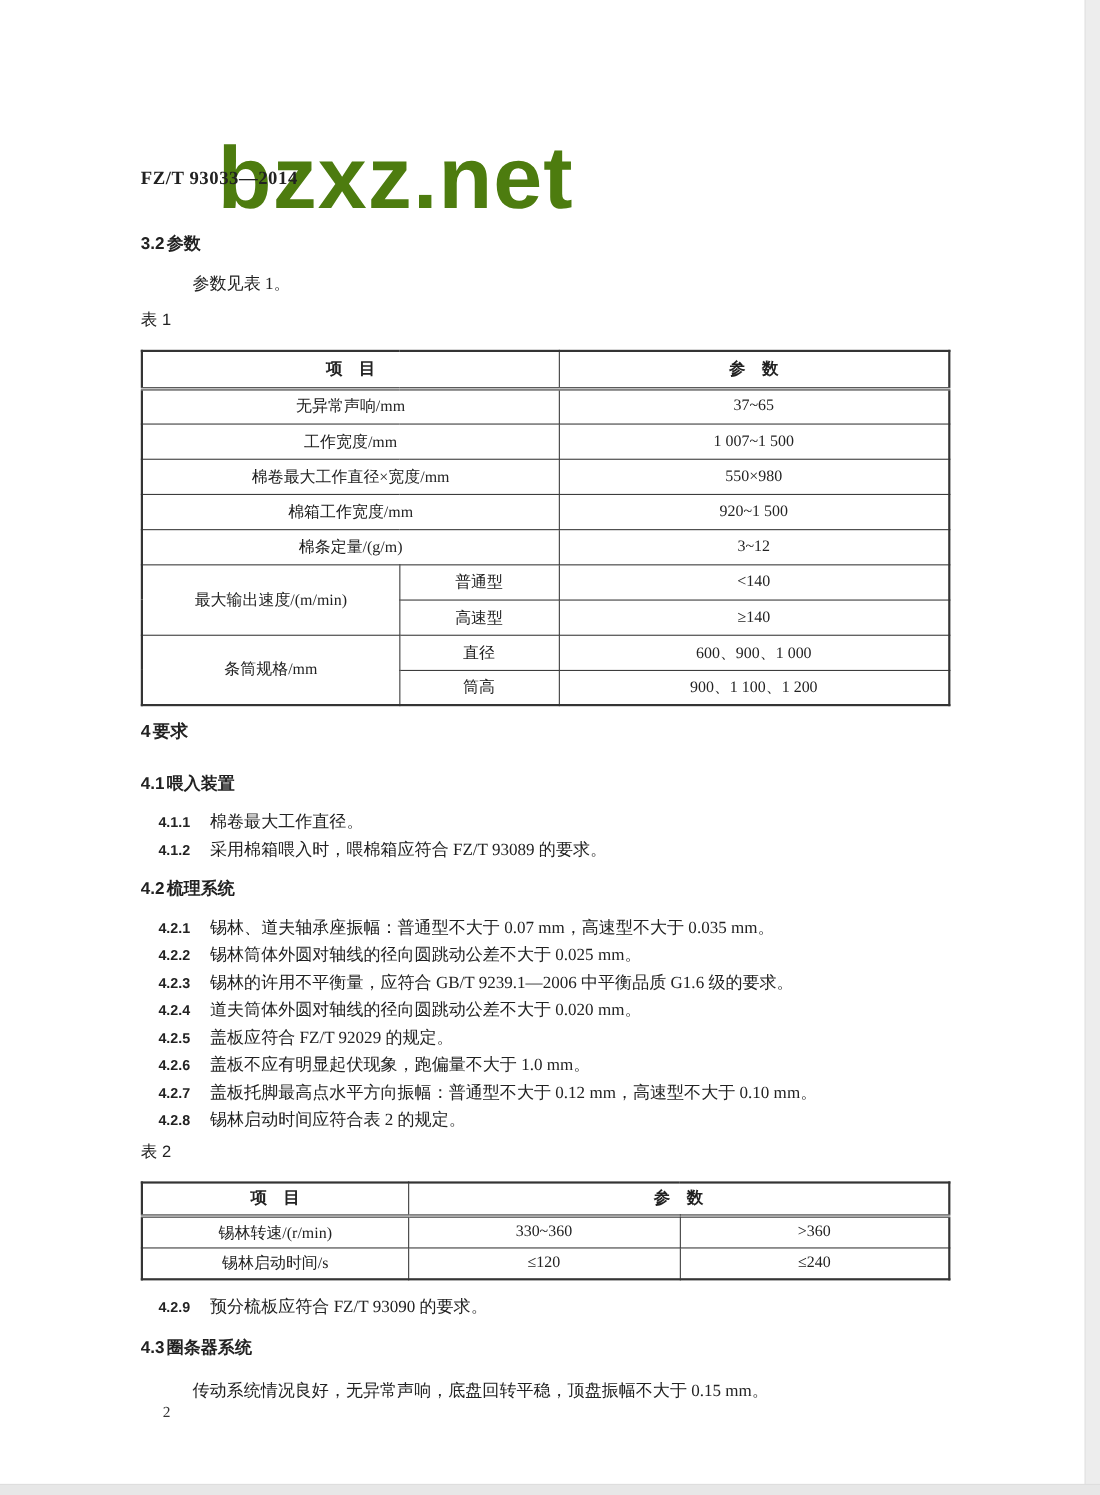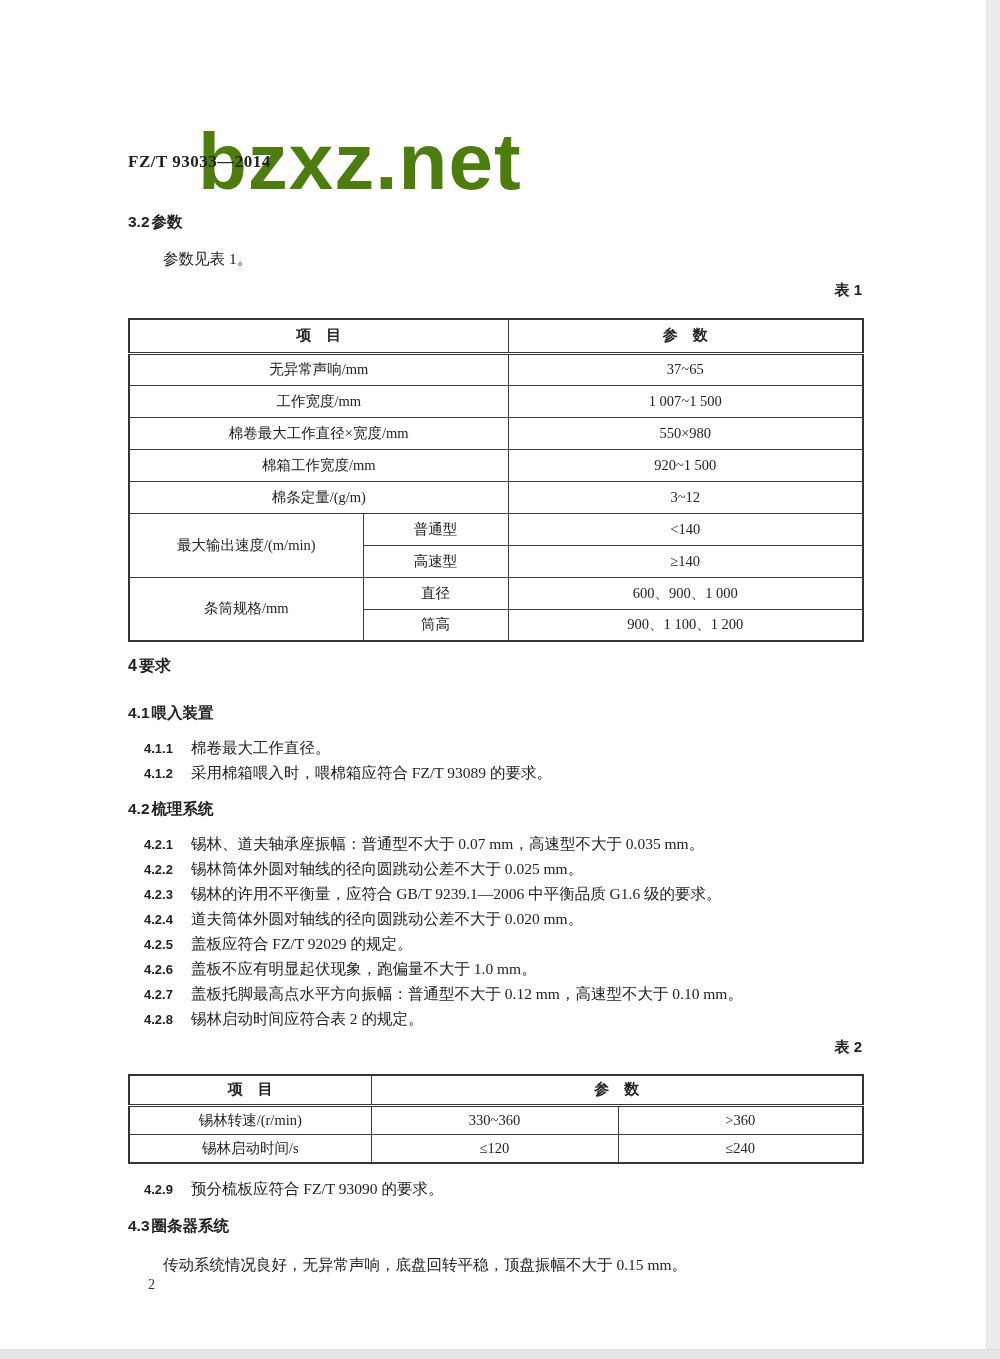--- a/index.html
+++ b/index.html
@@ -8,25 +8,25 @@
     font-family:"Liberation Serif","DejaVu Serif",serif;color:#222222;
   }
   .edge-right{position:absolute;top:0;left:986px;width:14px;height:1359px;background:#ededed;border-left:1px solid #e2e2e2;}
   .edge-bottom{position:absolute;top:1349px;left:0;width:1000px;height:10px;background:#e7e7e7;border-top:1px solid #dedede;}
   .watermark{
     position:absolute;left:198px;top:122px;font-family:"Liberation Sans","DejaVu Sans",sans-serif;
     font-weight:bold;font-size:80px;line-height:1;color:#4d7c0f;letter-spacing:1px;user-select:none;
   }
   .doc-code{position:absolute;left:128px;top:152px;font-size:17px;font-weight:bold;letter-spacing:0.5px;}
   .line{position:absolute;left:128px;white-space:nowrap;font-size:15.5px;line-height:19px;}
-  .indent{left:163px;}
+  .indent{left:175px;}
   .heading{font-family:"Liberation Sans","DejaVu Sans",sans-serif;font-weight:bold;font-size:15.5px;}
   .hnum{margin-right:2px;}
   .cnum{font-family:Liberation Sans, sans-serif;font-weight:bold;font-size:13px;margin-right:18px;margin-left:16px;}
-  .tcap{position:absolute;left:128px;width:734px;text-align:right;font-family:"Liberation Sans","DejaVu Sans",sans-serif;font-weight:bold;font-size:15px;}
+  .tcap{position:absolute;left:128px;width:734px;text-align:left;font-family:"Liberation Sans","DejaVu Sans",sans-serif;font-weight:normal;font-size:15px;}
   table.std{position:absolute;border-collapse:collapse;table-layout:fixed;width:734px;}
   table.std{border:2px solid #343434;}
   table.std td{border:1px solid #3d3d3d;text-align:center;vertical-align:middle;font-size:14.5px;padding:0;overflow:hidden;}
   table.std tr.head td{border-bottom:3px double #343434;font-weight:bold;font-size:15px;}
   .t1{top:318px;left:128px;}
   .t1 tr.head{height:34px;}
   .t1 tr.r{height:32px;}
   .t2{top:1074px;left:128px;}
   .t2 tr.head{height:30px;}
   .t2 tr.r{height:29px;}

